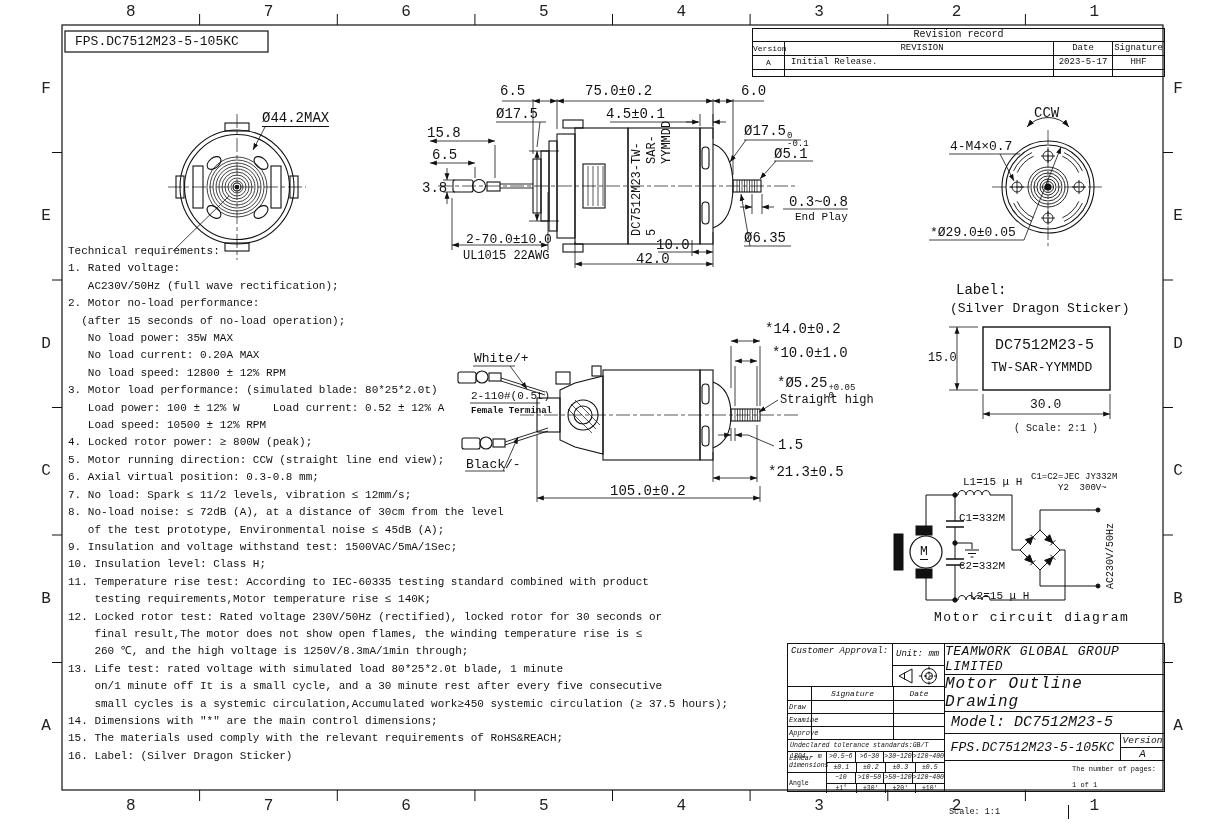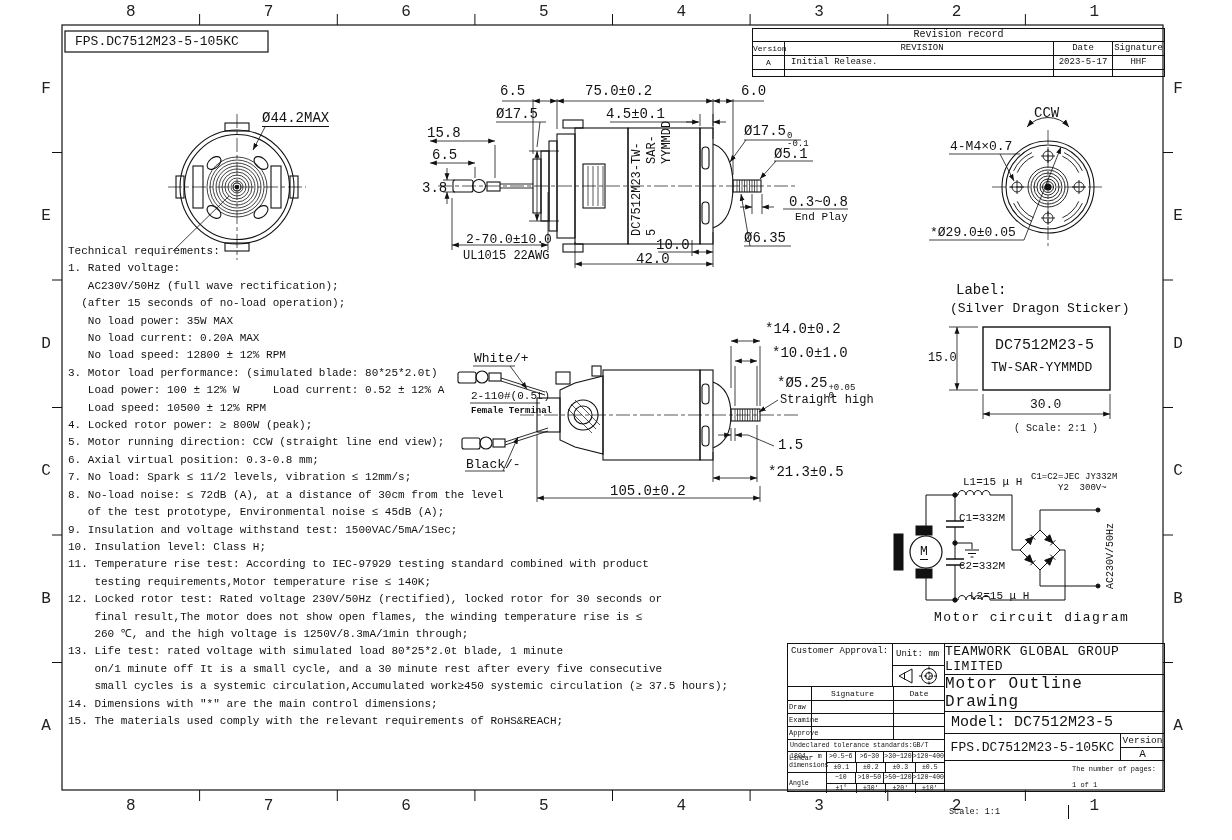--- a/index.html
+++ b/index.html
@@ -20,21 +20,21 @@
   .rev .hd{border-bottom:1px solid #111;text-align:center;height:12px;line-height:12px;font-size:10px;}
   .rev .row{display:flex;height:13px;line-height:13px;}
   .rev .row.b{border-bottom:1px solid #111;}
   .rev .c1{width:31px;border-right:1px solid #111;text-align:center;font-size:8px;}
   .rev .c2{width:262px;border-right:1px solid #111;padding-left:6px;}
   .rev .c3{width:58px;border-right:1px solid #111;text-align:center;}
   .rev .c4{flex:1;text-align:center;}
   .tb{position:absolute;left:787px;top:643px;width:376px;height:147px;border:1.2px solid #111;display:flex;font-size:9px;}
   .tb .left{width:156px;border-right:1px solid #111;display:flex;flex-direction:column;}
   .tb .right{flex:1;display:flex;flex-direction:column;}
-  .bb{border-bottom:1px solid #111;} .br{border-right:1px solid #111;}
+  .bb{border-bottom:1px solid #111;font-style:italic;} .br{border-right:1px solid #111;}
   .tb .r1{height:47px;display:flex;}
   .tb .r1a{width:101px;padding:2px 0 0 3px;font-size:9px;}
   .tb .r1b{flex:1;display:flex;flex-direction:column;}
   .tb .unit{height:21px;line-height:21px;padding-left:3px;font-size:9px;}
   .tb .proj{flex:1;display:flex;align-items:center;justify-content:center;}
   .tb .hrow{height:13px;display:flex;line-height:13px;}
   .tb .arow{height:12px;display:flex;line-height:12px;}
   .tb .lc{width:22px;font-size:7px;padding-left:1px;}
   .tb .sc{width:81px;text-align:center;font-size:8px;}
   .tb .dc{flex:1;text-align:center;font-size:8px;}
@@ -351,45 +351,47 @@
     <span class="c2"></span>
     <span class="c3"></span>
     <span class="c4"></span>
   </div>
 </div>
 
 <div class="tech">
   <div>Technical requirements:</div>
       <div>1. Rated voltage:</div>
       <div>   AC230V/50Hz (full wave rectification);</div>
+      <div>2. Motor no-load performance:</div>
       <div>  (after 15 seconds of no-load operation);</div>
       <div>   No load power: 35W MAX</div>
       <div>   No load current: 0.20A MAX</div>
       <div>   No load speed: 12800 ± 12% RPM</div>
       <div>3. Motor load performance: (simulated blade: 80*25*2.0t)</div>
       <div>   Load power: 100 ± 12% W     Load current: 0.52 ± 12% A</div>
       <div>   Load speed: 10500 ± 12% RPM</div>
       <div>4. Locked rotor power: ≥ 800W (peak);</div>
       <div>5. Motor running direction: CCW (straight line end view);</div>
       <div>6. Axial virtual position: 0.3-0.8 mm;</div>
       <div>7. No load: Spark ≤ 11/2 levels, vibration ≤ 12mm/s;</div>
       <div>8. No-load noise: ≤ 72dB (A), at a distance of 30cm from the level</div>
       <div>   of the test prototype, Environmental noise ≤ 45dB (A);</div>
       <div>9. Insulation and voltage withstand test: 1500VAC/5mA/1Sec;</div>
       <div>10. Insulation level: Class H;</div>
-      <div>11. Temperature rise test: According to IEC-97929 testing standard combined with product</div>
+      <div>11. Temperature rise test: According to IEC-60335 testing standard combined with product</div>
       <div>    testing requirements,Motor temperature rise ≤ 140K;</div>
       <div>12. Locked rotor test: Rated voltage 230V/50Hz (rectified), locked rotor for 30 seconds or</div>
       <div>    final result,The motor does not show open flames, the winding temperature rise is ≤</div>
       <div>    260 ℃, and the high voltage is 1250V/8.3mA/1min through;</div>
       <div>13. Life test: rated voltage with simulated load 80*25*2.0t blade, 1 minute</div>
       <div>    on/1 minute off It is a small cycle, and a 30 minute rest after every five consecutive</div>
       <div>    small cycles is a systemic circulation,Accumulated work≥450 systemic circulation (≥ 37.5 hours);</div>
       <div>14. Dimensions with "*" are the main control dimensions;</div>
       <div>15. The materials used comply with the relevant requirements of RoHS&amp;REACH;</div>
+      <div>16. Label: (Silver Dragon Sticker)</div>
 </div>
 
 <span class="t s14 ul" style="left:262px;top:111px">Ø44.2MAX</span>
 
 <span class="t s14" style="left:500px;top:84px">6.5</span>
 <span class="t s14" style="left:585px;top:84px">75.0±0.2</span>
 <span class="t s14" style="left:741px;top:84px">6.0</span>
 <span class="t s14" style="left:496px;top:107px">Ø17.5</span>
 <span class="t s14" style="left:606px;top:107px">4.5±0.1</span>
 <span class="t s14" style="left:744px;top:124px"><span>Ø17.5</span><span class="stack"><span>0</span><span>-0.1</span></span></span>

